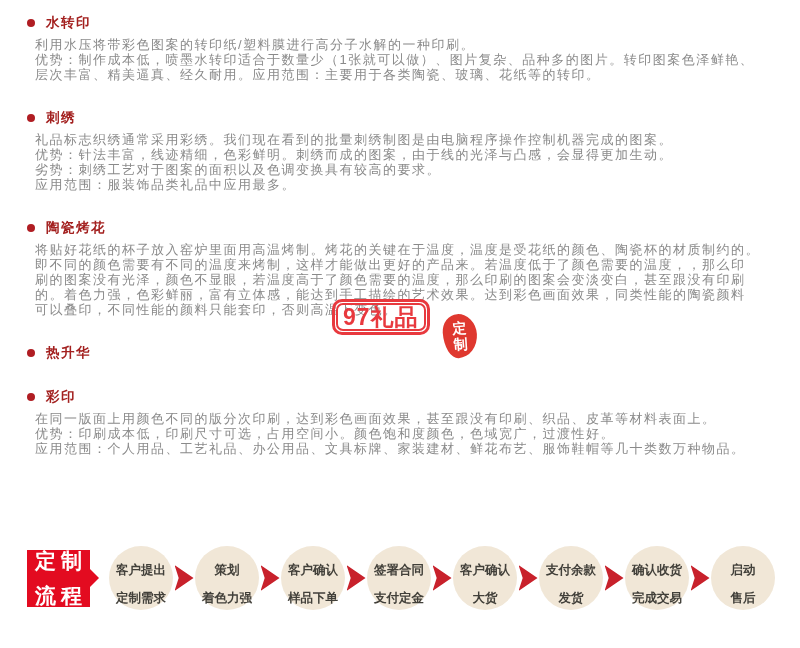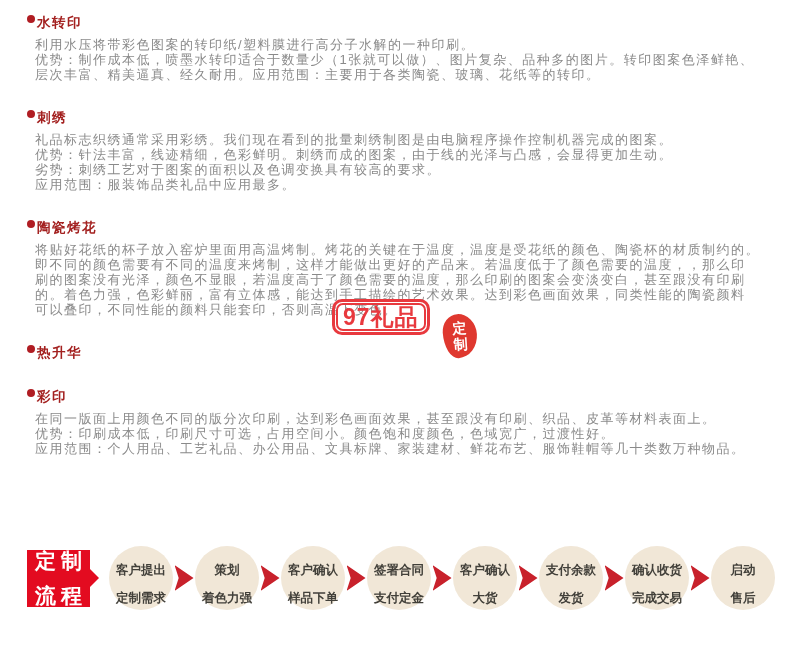--- a/index.html
+++ b/index.html
@@ -7,21 +7,21 @@
   .page{
     position:relative;
     width:800px;height:648px;
     background:#ffffff;
     overflow:hidden;
     font-family:"Liberation Sans","DejaVu Sans",sans-serif;
   }
   .content{padding-top:15px;}
   .section + .section{margin-top:28px;}
   .section-header{
-    display:flex;gap:2px;
+    display:flex;align-items:center;gap:11px;
     padding-left:27px;height:16px;
   }
   .bullet{
     width:8px;height:8px;border-radius:50%;
     background:#b01d23;flex:0 0 auto;
   }
   .section-title{
     font-size:13.5px;font-weight:bold;color:#a3201f;
     letter-spacing:1.5px;line-height:16px;white-space:nowrap;
   }

